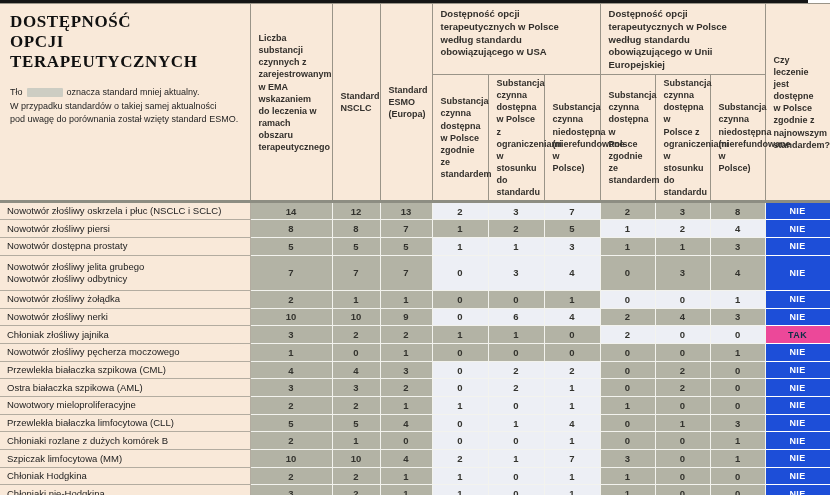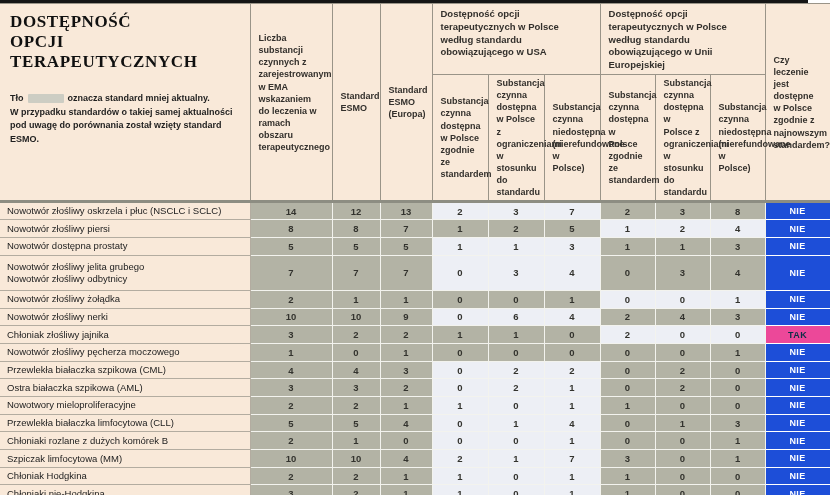--- a/index.html
+++ b/index.html
@@ -25,21 +25,21 @@
     text-align:left; vertical-align:middle;
     padding:2px 8px; line-height:1.35;
   }
   th.group-header { vertical-align:top; font-size:9.5px; height:38px; padding-top:4px; }
   th.title-cell { vertical-align:top; padding:8px 10px; border-left:none; }
   .title {
     font-family:"Liberation Serif", serif;
     font-size:17px; font-weight:bold; letter-spacing:.6px;
     color:#101010; line-height:1.18;
   }
-  .note { margin-top:20px; font-size:9px; font-weight:bold; line-height:1.5; color:#1f1f1f; }
+  .note { margin-top:14px; font-size:9px; font-weight:normal; line-height:1.5; color:#1f1f1f; }
   .swatch {
     display:inline-block; width:36px; height:9px;
     background:#cdcdc3; vertical-align:middle; margin:0 4px; border-radius:1px;
   }
   tr.sub-row { height:113px; }
   
   tbody tr:first-child td { border-top:3px solid #8d8d82; }
   
   tbody tr { height:17.7px;padding-left:16px; }
   tbody tr.double { height:35.4px; }
@@ -85,21 +85,21 @@
         <th rowspan="2" class="title-cell">
           <div class="title">DOSTĘPNOŚĆ</div>
           <div class="title">OPCJI TERAPEUTYCZNYCH</div>
           <div class="note">
             <span>Tło</span><span class="swatch"></span><span>oznacza standard mniej aktualny.</span><br>
             <span>W przypadku standardów o takiej samej aktualności</span><br>
             <span>pod uwagę do porównania został wzięty standard ESMO.</span>
           </div>
         </th>
         <th rowspan="2" style="vertical-align:top; padding-top:28px;">Liczba substancji czynnych z zarejestrowanym w EMA wskazaniem do leczenia w ramach obszaru terapeutycznego</th>
-        <th rowspan="2">Standard ESMO</th>
+        <th rowspan="2">Standard NSCLC</th>
         <th rowspan="2">Standard ESMO (Europa)</th>
         <th colspan="3" class="group-header">Dostępność opcji terapeutycznych w Polsce według standardu obowiązującego w USA</th>
         <th colspan="3" class="group-header">Dostępność opcji terapeutycznych w Polsce według standardu obowiązującego w Unii Europejskiej</th>
         <th rowspan="2">Czy leczenie jest dostępne w Polsce zgodnie z najnowszym standardem?</th>
       </tr>
       <tr class="sub-row">
         <th>Substancja czynna dostępna w Polsce zgodnie ze standardem</th>
         <th>Substancja czynna dostępna w Polsce z ograniczeniami w stosunku do standardu</th>
         <th>Substancja czynna niedostępna (nierefundowane w Polsce)</th>
         <th>Substancja czynna dostępna w Polsce zgodnie ze standardem</th>

